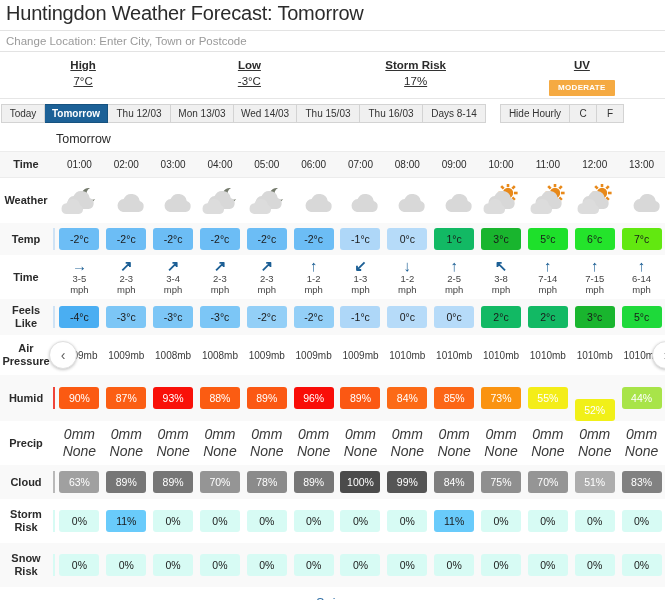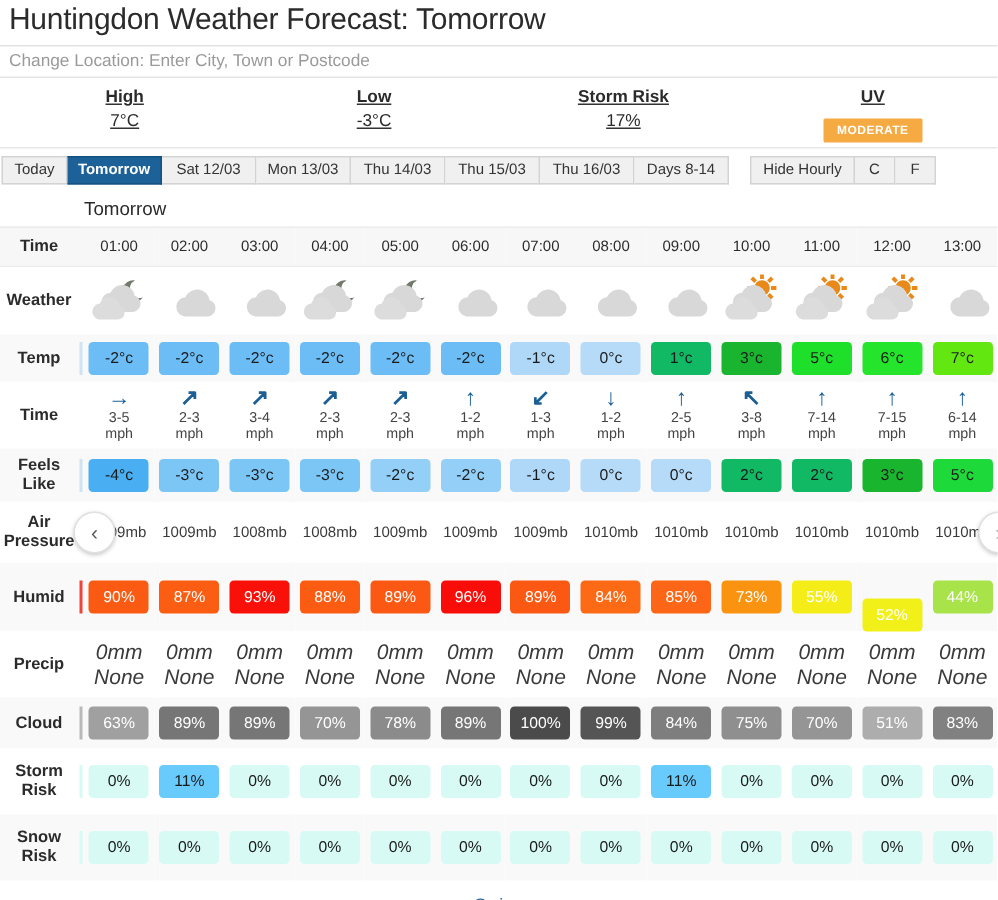--- a/index.html
+++ b/index.html
@@ -258,23 +258,23 @@
       <span class="summary-label">Storm Risk</span>
       <span class="summary-value">17%</span>
     </div>
     <div class="summary-cell"><span class="summary-label">UV</span><span class="uv-badge" style="background: rgb(245, 170, 66);">MODERATE</span></div>
   </div>
 
 <div class="tabbar">
   <div class="tabgroup" id="day-tabs">
       <div class="tab narrow">Today</div>
       <div class="tab wide active">Tomorrow</div>
-      <div class="tab wide">Sat 12/03</div>
+      <div class="tab wide">Thu 12/03</div>
       <div class="tab wide">Mon 13/03</div>
-      <div class="tab wide">Thu 14/03</div>
+      <div class="tab wide">Wed 14/03</div>
       <div class="tab wide">Thu 15/03</div>
       <div class="tab wide">Thu 16/03</div>
       <div class="tab wide">Days 8-14</div>
     </div>
   <div class="tab-spacer"></div>
   <div class="tabgroup" id="control-tabs">
       <div class="tab hide">Hide Hourly</div>
       <div class="tab unit">C</div>
       <div class="tab unit">F</div>
     </div>

